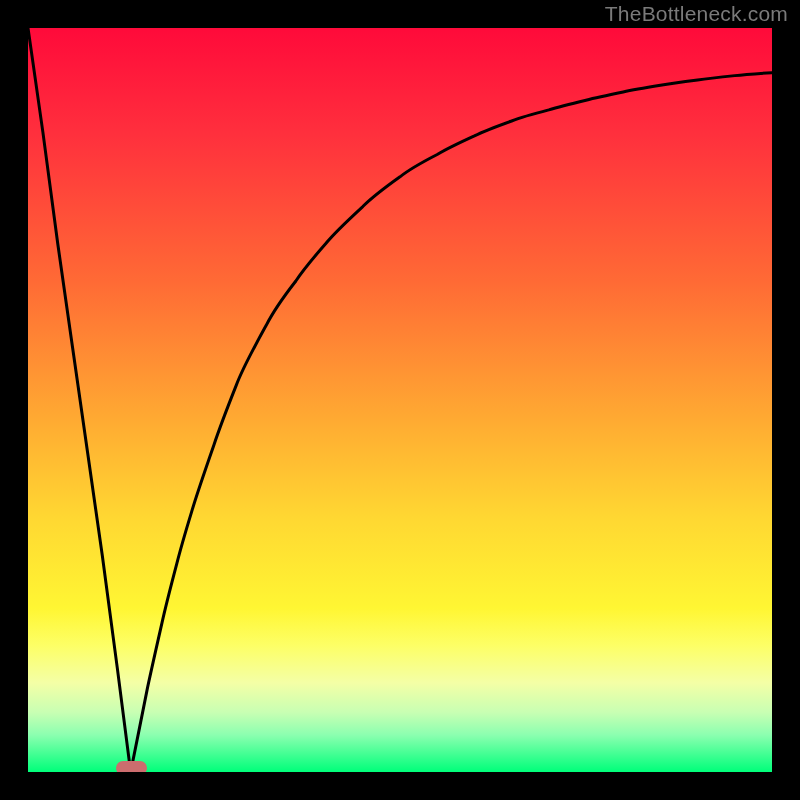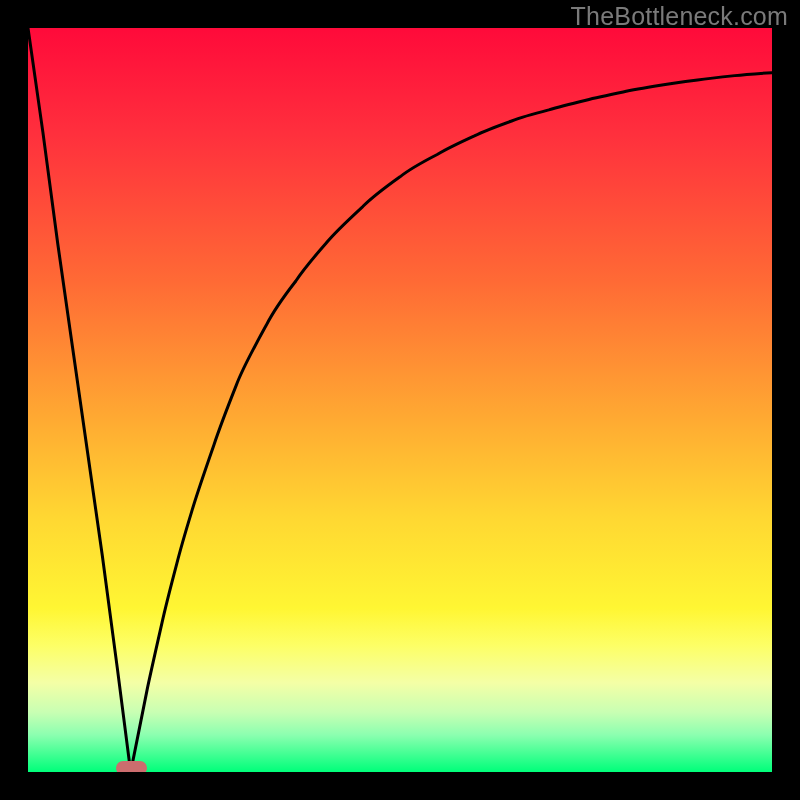--- a/index.html
+++ b/index.html
@@ -15,21 +15,21 @@
     position: relative;
     width: 800px;
     height: 800px;
     background: #000;
   }
   .watermark {
     position: absolute;
     top: 2px;
     right: 12px;
     color: #7a7a7a;
-    font-size: 25px;
+    font-size: 21px;
     font-weight: 500;
     letter-spacing: 0.2px;
     z-index: 10;
   }
   .plot-area {
     position: absolute;
     left: 28px;
     top: 28px;
     width: 744px;
     height: 744px;

